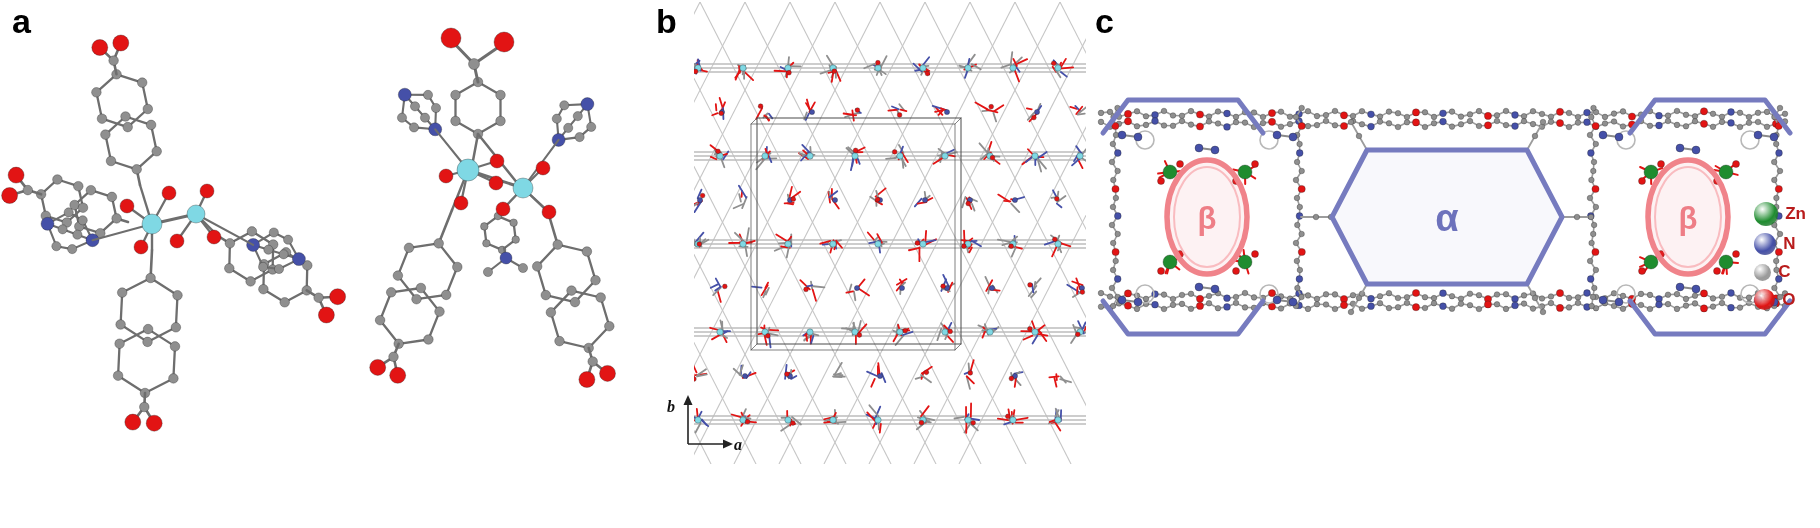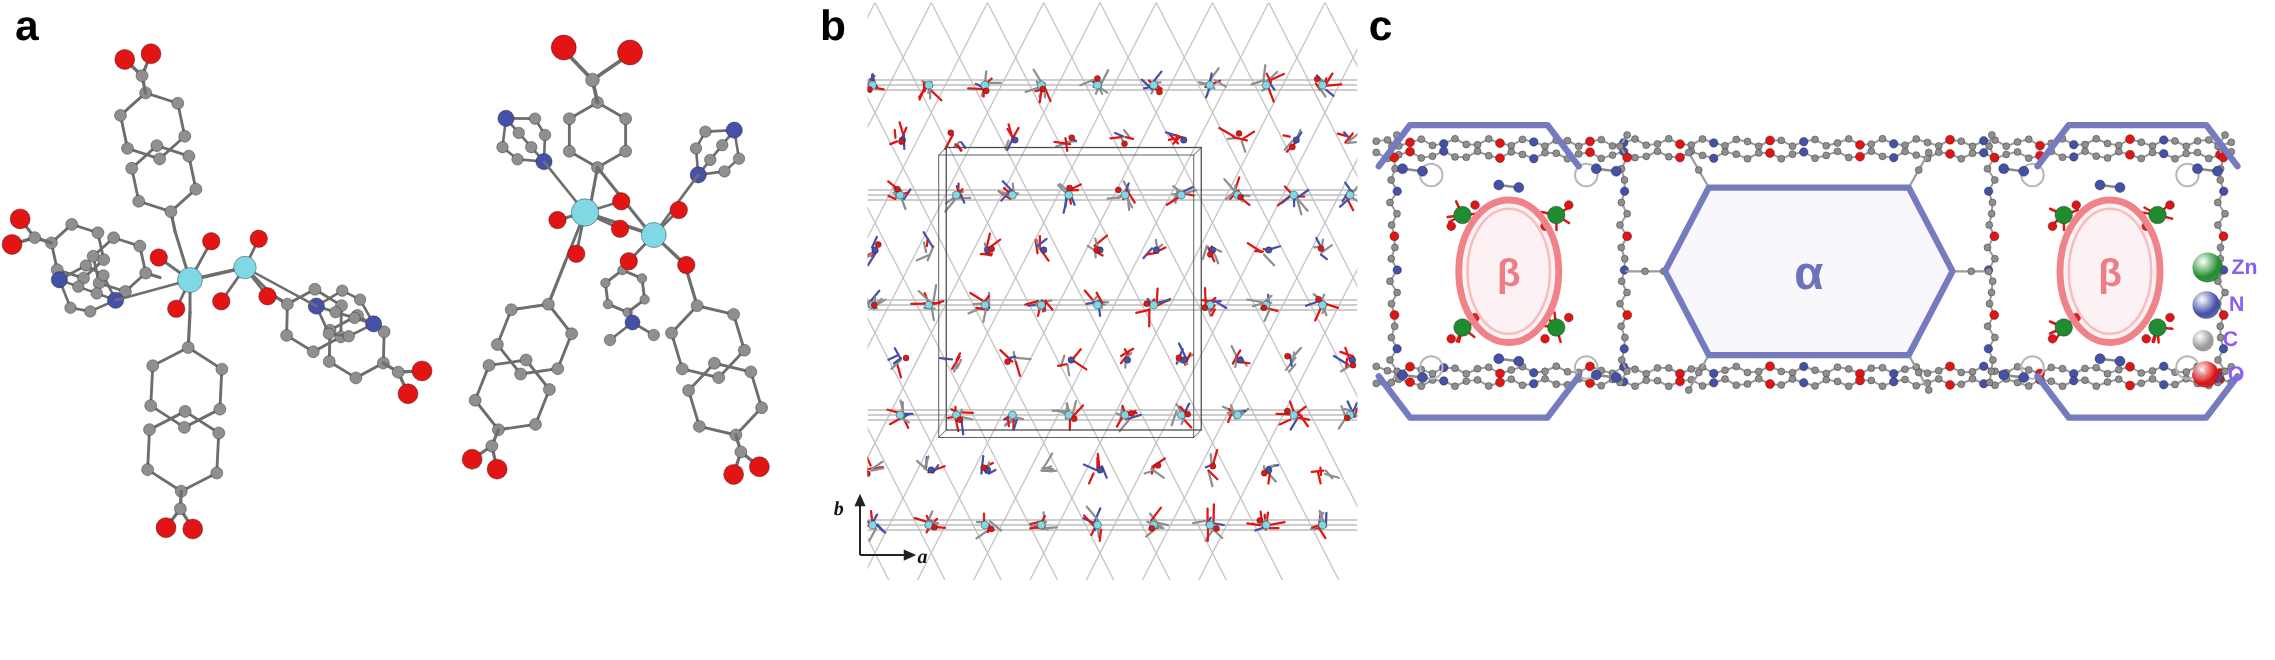--- a/index.html
+++ b/index.html
@@ -19,21 +19,21 @@
   text.beta-label{font:700 31px "Liberation Sans",sans-serif;fill:#ee7e86;text-anchor:middle}
   text.axis-label{font:italic 700 16px "Liberation Serif",serif;fill:#111;text-anchor:middle}
   .legend{position:absolute;right:14px;top:202px;z-index:3;display:flex;flex-direction:column;gap:7px}
   .legend-row{display:flex;align-items:center;gap:7px}
   .dot{border-radius:50%;flex:0 0 auto;
        background:radial-gradient(circle at 35% 30%, rgba(255,255,255,.85) 0%, var(--c,#888) 55%, rgba(0,0,0,.38) 125%);}
   .dot-zn{width:24px;height:24px}
   .dot-n{width:22px;height:22px}
   .dot-c{width:17px;height:17px}
   .dot-o{width:21px;height:21px}
-  .legend-text{font:600 17px "Liberation Sans",sans-serif;color:#8b5cf6}
+  .legend-text{font:600 17px "Liberation Sans",sans-serif;color:#b91c1c}
 </style>
 </head>
 <body>
 
 <div class="figure">
 
   <section class="panel panel-a">
     <svg id="svg-a" width="640" height="528" viewBox="0 0 640 528">
       <g id="deco-a">
           <line x1="140" y1="185" x2="136.7" y2="169.3" stroke="#6e6e6e" stroke-width="2.6" stroke-linecap="round"></line>

